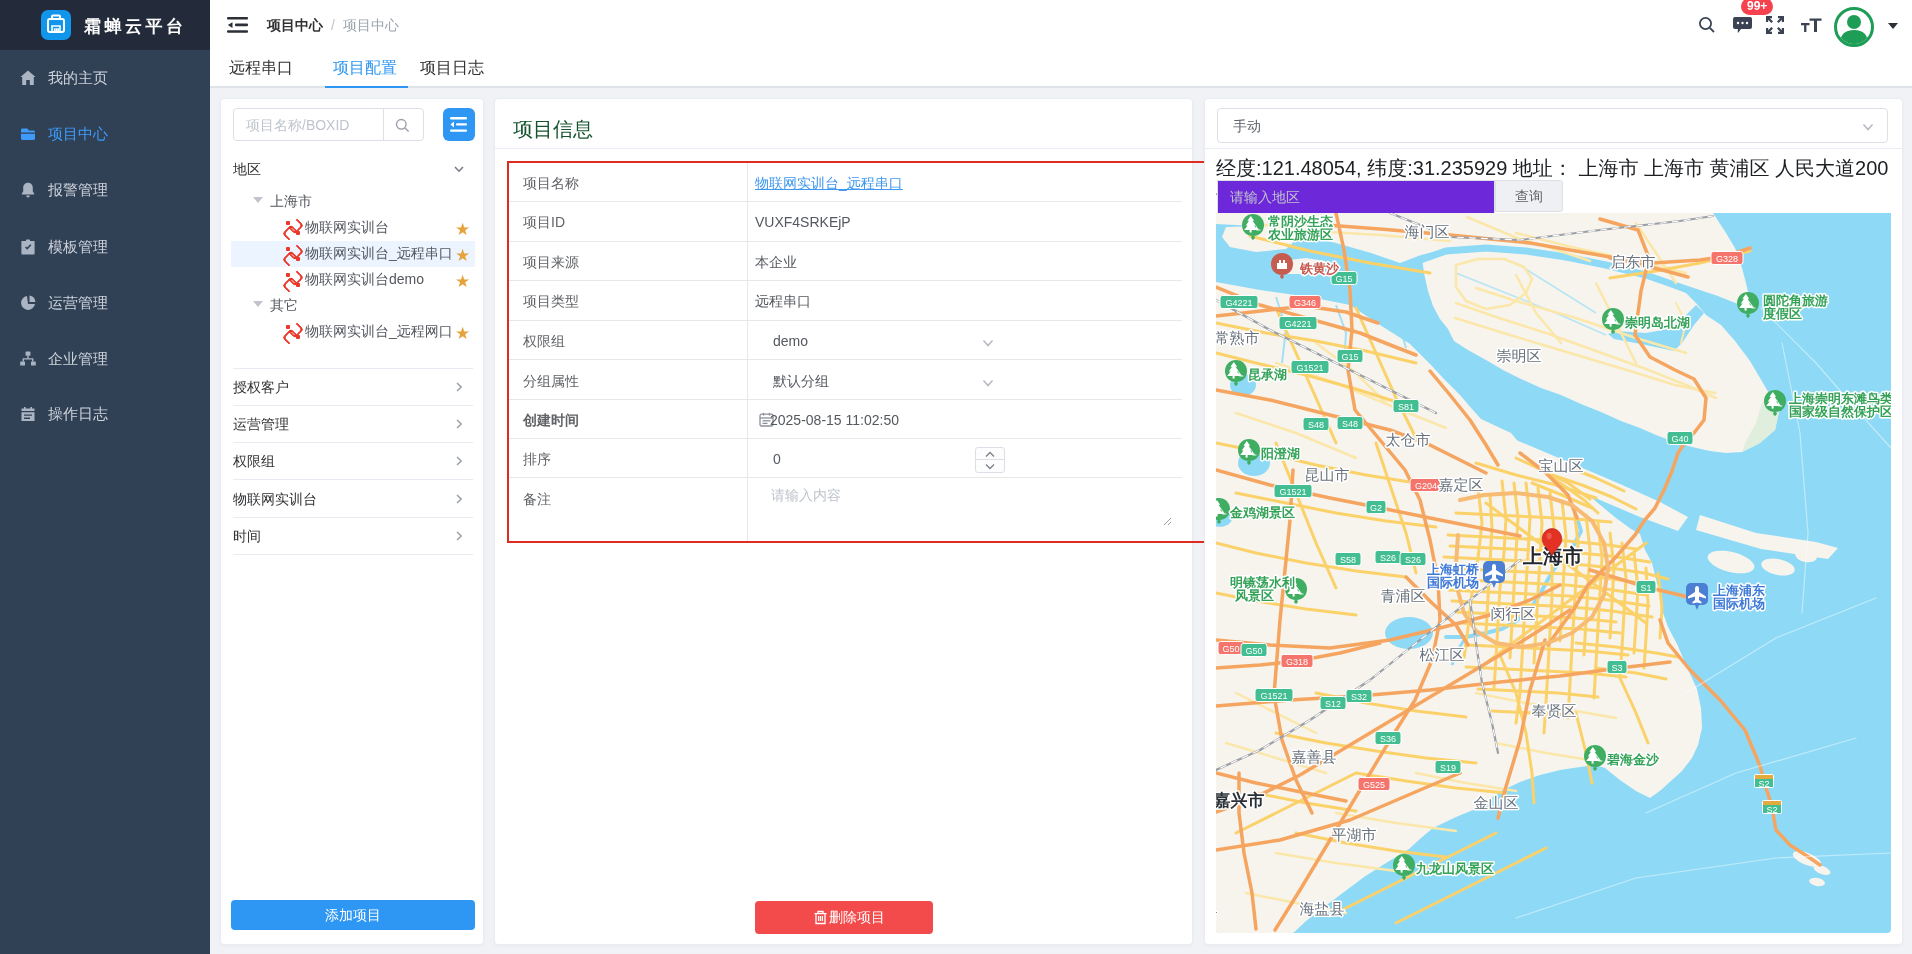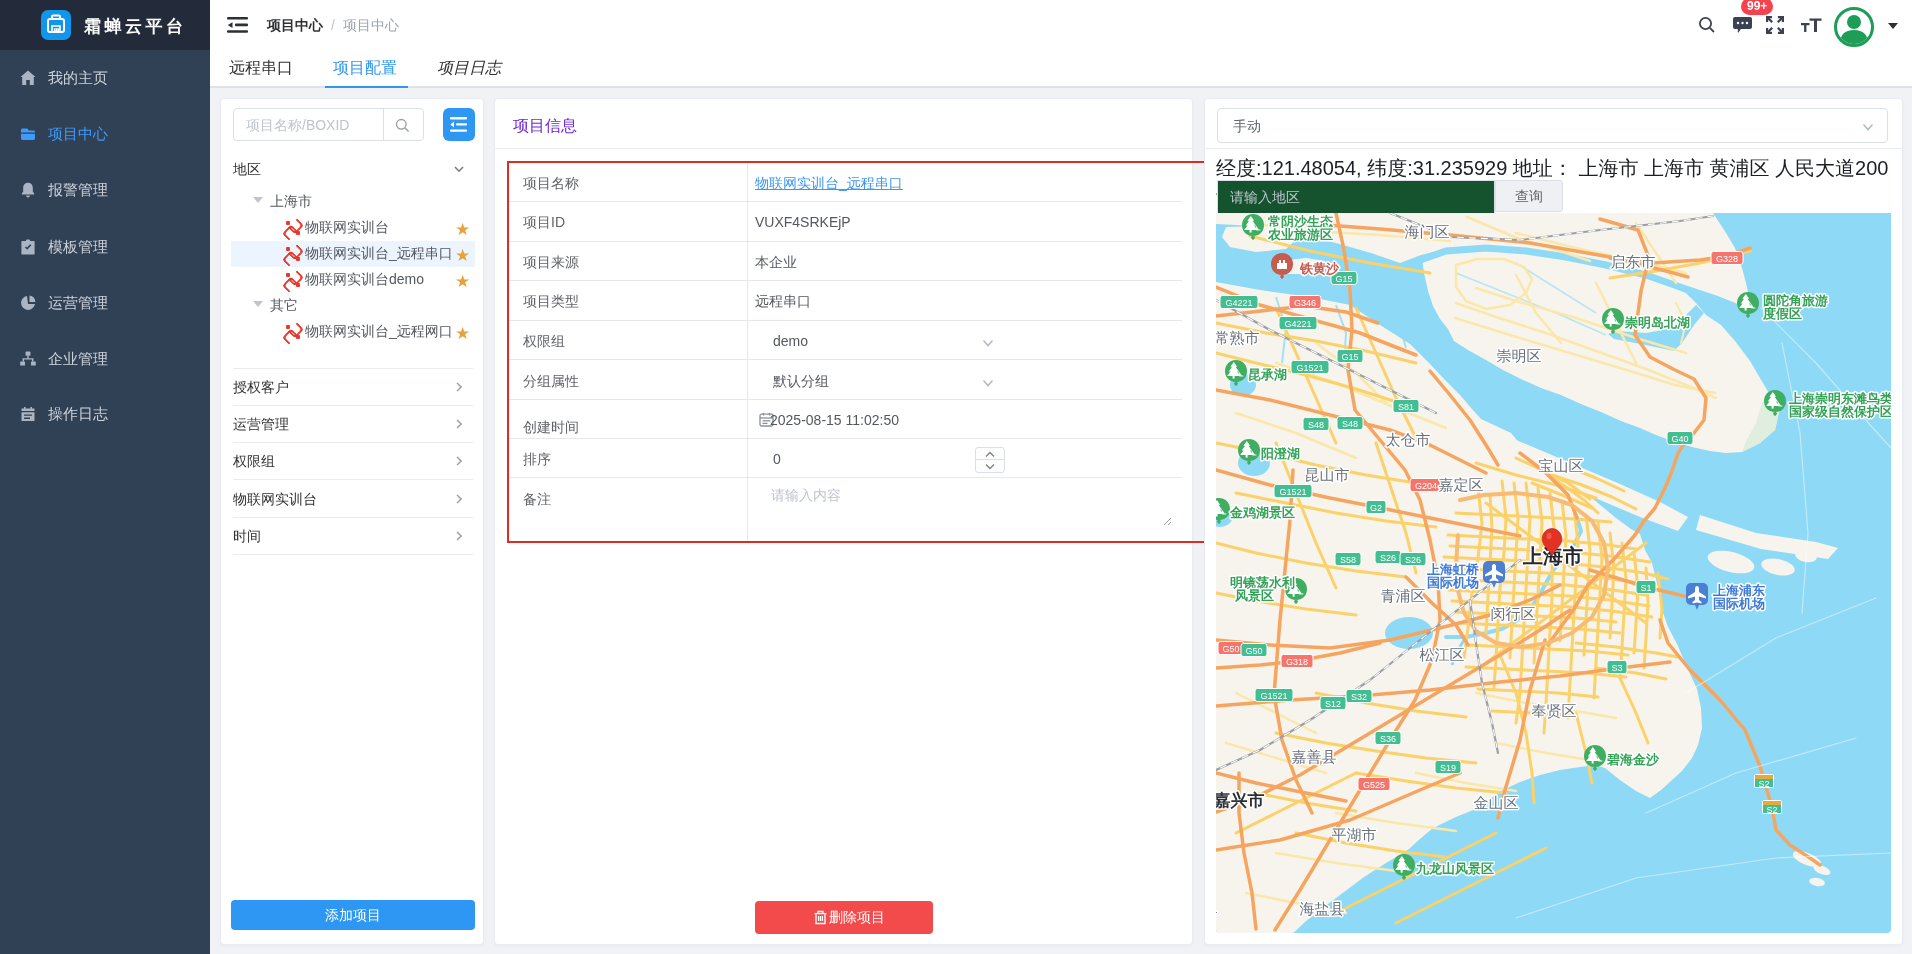--- a/index.html
+++ b/index.html
@@ -39,34 +39,34 @@
 
 .treerow{position:absolute;left:12px;width:240px;height:26px;font-size:14px;color:#54585f;}
 .licon{position:absolute;top:5px;width:16px;height:16px;background:
  radial-gradient(circle at 3px 3px,#e8392b 0 2px,transparent 2.5px),
  radial-gradient(circle at 13px 13px,#e8392b 0 2px,transparent 2.5px);}
 .licon:before{content:"";position:absolute;left:0;top:6px;width:8px;height:9px;border:2.2px solid #e8392b;border-right:none;border-radius:4px 0 0 4px;transform:rotate(45deg);}
 .licon:after{content:"";position:absolute;right:0;top:0px;width:8px;height:9px;border:2.2px solid #e8392b;border-left:none;border-radius:0 4px 4px 0;transform:rotate(45deg);}
 .star{position:absolute;right:0px;top:4px;width:18px;height:18px;color:#e6a23c;font-size:17px;}
 .star:before{content:"\2605";}
 
-#mtitle{position:absolute;left:18px;top:17px;font-size:16px;color:#6d28d9;}
+#mtitle{position:absolute;left:18px;top:17px;font-size:20px;color:#14532d;}
 #mhline{position:absolute;left:0;top:49px;width:697px;height:1px;background:#e9edf3;}
 #ftable{position:absolute;left:12px;top:62px;width:818px;height:382px;border:2px solid #e02b20;}
 .frow{position:absolute;left:0;width:673px;border-bottom:1px solid #e8e8e8;}
 .flabel{position:absolute;left:14px;font-size:14px;color:#606266;}
 .fval{position:absolute;font-size:14px;color:#54585f;}
 .fdiv{position:absolute;left:238px;top:0;width:1px;height:378px;background:#e8e8e8;}
 #delbtn{position:absolute;left:260px;top:802px;width:178px;height:33px;background:#f34b4b;border-radius:4px;color:#fff;font-size:14px;text-align:center;line-height:33px;}
 
 #rselect{position:absolute;left:12px;top:9px;width:671px;height:35px;border:1px solid #dcdfe6;border-radius:4px;}
 #rselect .tx{position:absolute;left:15px;top:9px;font-size:14px;color:#5a6066;}
 #rhline{position:absolute;left:0;top:49px;width:697px;height:1px;background:#e9edf3;}
 #coordtx{position:absolute;left:11px;top:56px;font-size:20px;color:#1c1f23;}
-#addrin{position:absolute;left:12px;top:81px;width:278px;height:46px;border:1px solid #dcdfe6;background:#14532d;}
+#addrin{position:absolute;left:12px;top:81px;width:278px;height:46px;border:1px solid #dcdfe6;background:#6d28d9;}
 #addrin .ph{position:absolute;left:12px;top:8px;color:#bfc4cc;font-size:14px;}
 #querybtn{position:absolute;left:290px;top:81px;width:68px;height:32px;border:1px solid #dcdfe6;background:#eef0f4;color:#606266;font-size:14px;text-align:center;line-height:30px;border-radius:0 3px 3px 0;}
 #mapwrap{position:absolute;left:11px;top:114px;width:675px;height:720px;overflow:hidden;border-radius:0 0 4px 4px;}
 </style>
 </head>
 <body>
 <div id="sidebar">
   <div id="logo">
     <div class="lgicon">
       <svg width="30" height="30" viewBox="0 0 30 30">
@@ -173,21 +173,21 @@
     <svg width="34" height="34" viewBox="0 0 34 34">
         <circle cx="17" cy="12" r="7" fill="#1d9d55"></circle>
         <path d="M3 34 Q3 20 17 20 Q31 20 31 34 Z" fill="#1d9d55"></path>
       </svg>
   </div>
   <div style="position:absolute;left:1678px;top:23px;width:0;height:0;border-left:5px solid transparent;border-right:5px solid transparent;border-top:6px solid #2b2f36;"></div>
 </div>
 <div id="tabs">
   <span class="tab" style="left:19px;">远程串口</span>
   <span class="tab on" style="left:123px;">项目配置</span>
-  <span class="tab" style="left:227px;font-style:italic;">项目日志</span>
+  <span class="tab" style="left:210px;">项目日志</span>
   <div id="tabline"></div>
 </div>
 <div class="card" id="lcard">
   <div id="searchbox">
       <span class="ph">项目名称/BOXID</span>
       <span class="sbtn">
         <svg style="position:absolute;right:13px;top:9px;" width="15" height="15" viewBox="0 0 15 15" fill="none" stroke="#9aa0a8" stroke-width="1.4">
           <circle cx="6.3" cy="6.3" r="4.8"></circle>
           <line x1="10" y1="10" x2="13.6" y2="13.6"></line>
         </svg>
@@ -294,21 +294,21 @@
     <span class="flabel" style="top:170px;">权限组</span>
       <span class="fval" style="left:264px;top:170px;">demo</span>
     <svg style="position:absolute;left:472px;top:173px;" width="14" height="14" viewBox="0 0 14 14" fill="none" stroke="#b4bac2" stroke-width="1.6">
         <path d="M2.5 4.5 L7 9.5 L11.5 4.5"></path>
       </svg>
     <span class="flabel" style="top:210px;">分组属性</span>
       <span class="fval" style="left:264px;top:210px;">默认分组</span>
     <svg style="position:absolute;left:472px;top:213px;" width="14" height="14" viewBox="0 0 14 14" fill="none" stroke="#b4bac2" stroke-width="1.6">
         <path d="M2.5 4.5 L7 9.5 L11.5 4.5"></path>
       </svg>
-    <span class="flabel" style="top:256px;">创建时间</span>
+    <span class="flabel" style="top:249px;font-weight:bold;">创建时间</span>
     <svg style="position:absolute;left:250px;top:249px;" width="15" height="15" viewBox="0 0 15 15" fill="none" stroke="#8a9099" stroke-width="1.3">
         <rect x="1" y="2.2" width="13" height="11.8" rx="1.5"></rect>
         <line x1="1" y1="6" x2="14" y2="6"></line>
         <line x1="4.5" y1="0.8" x2="4.5" y2="3.6"></line>
         <line x1="10.5" y1="0.8" x2="10.5" y2="3.6"></line>
         <line x1="3.5" y1="8.8" x2="11.5" y2="8.8"></line>
         <line x1="3.5" y1="11.4" x2="8.5" y2="11.4"></line>
       </svg>
     <span class="fval" style="left:261px;top:249px;">2025-08-15 11:02:50</span>
     <span class="flabel" style="top:288px;">排序</span>

